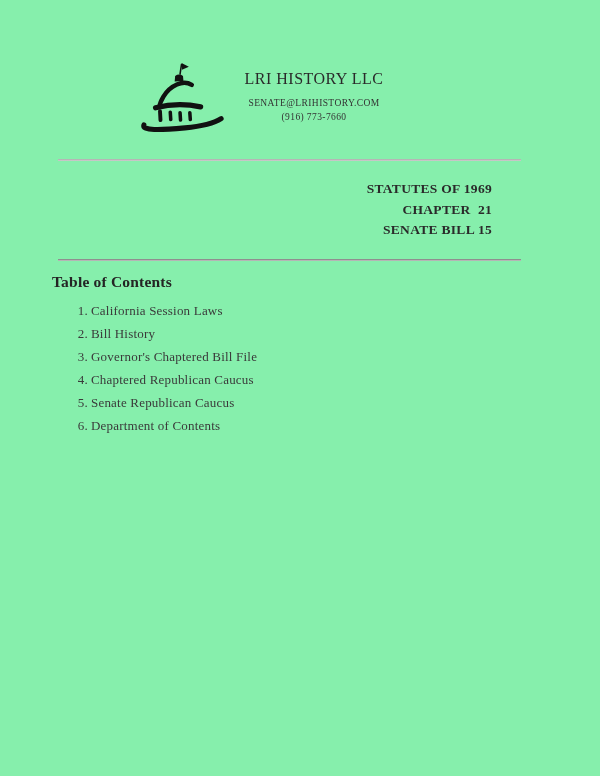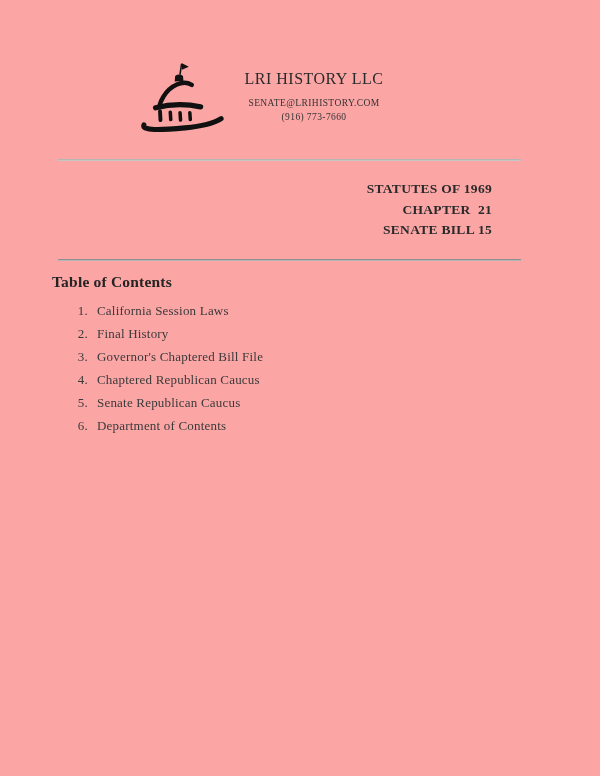--- a/index.html
+++ b/index.html
@@ -6,21 +6,21 @@
   html, body { background: #ffffff; }
   body {
     width: 600px; height: 776px;
     font-family: "Liberation Serif", "DejaVu Serif", serif;
     color: #222222;
     position: relative;
     overflow: hidden;
   }
   .page {
     position: absolute; inset: 0;
-    background: #fca5a5;
+    background: #86efac;
   }
 
   
   .letterhead {
     position: absolute;
     top: 58px; left: 138px;
     display: flex;
     align-items: flex-start;
   }
   .logo {
@@ -100,21 +100,21 @@
     font-size: 13px;
     color: #3a3a3a;
     letter-spacing: 0.2px;
   }
   .toc-num {
     width: 18px;
     text-align: right;
     flex: 0 0 auto;
   }
   .toc-label {
-    margin-left: 9px;
+    margin-left: 3px;
   }
 </style>
 </head>
 <body>
 
 <div class="page">
 
   <div class="letterhead">
     <svg class="logo" viewBox="0 0 90 85" fill="none" stroke="#111111" stroke-linecap="round">
 
@@ -152,21 +152,21 @@
   </div>
 
   <div class="toc-title">Table of Contents</div>
   <ul class="toc-list">
     <li class="toc-item">
       <span class="toc-num">1.</span>
       <span class="toc-label">California Session Laws</span>
     </li>
     <li class="toc-item">
       <span class="toc-num">2.</span>
-      <span class="toc-label">Final History</span>
+      <span class="toc-label">Bill History</span>
     </li>
     <li class="toc-item">
       <span class="toc-num">3.</span>
       <span class="toc-label">Governor's Chaptered Bill File</span>
     </li>
     <li class="toc-item">
       <span class="toc-num">4.</span>
       <span class="toc-label">Chaptered Republican Caucus</span>
     </li>
     <li class="toc-item">

